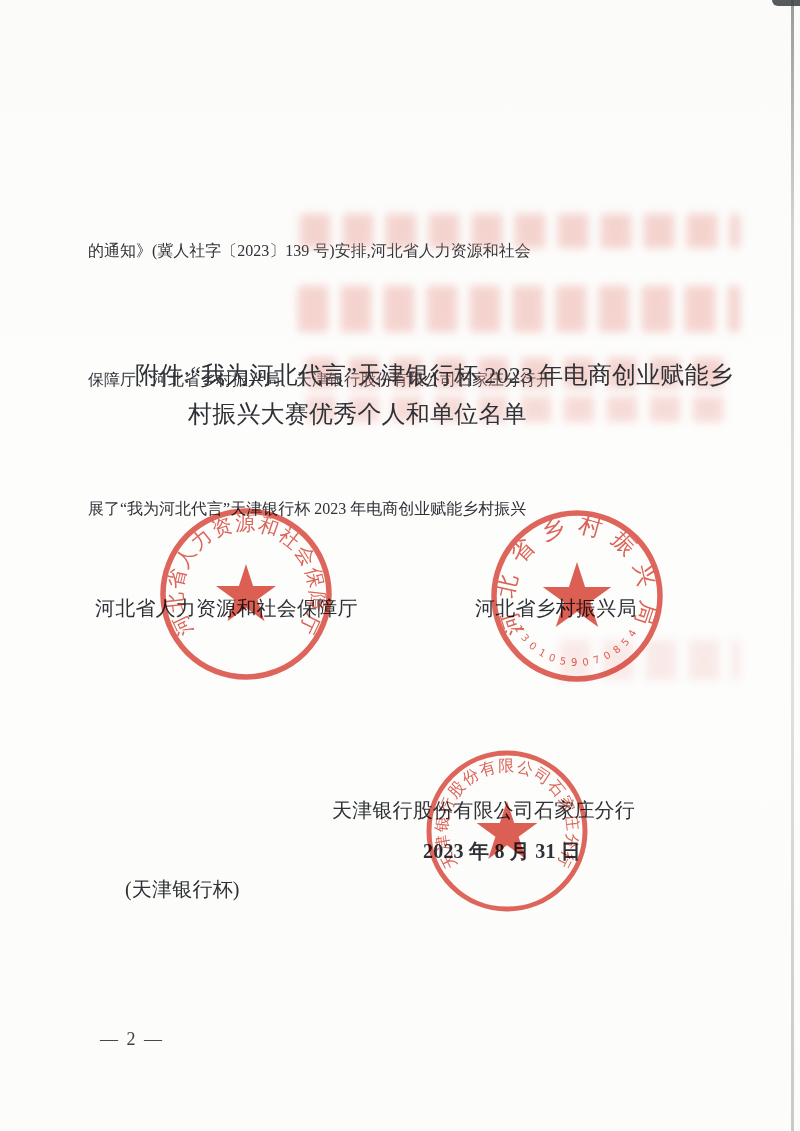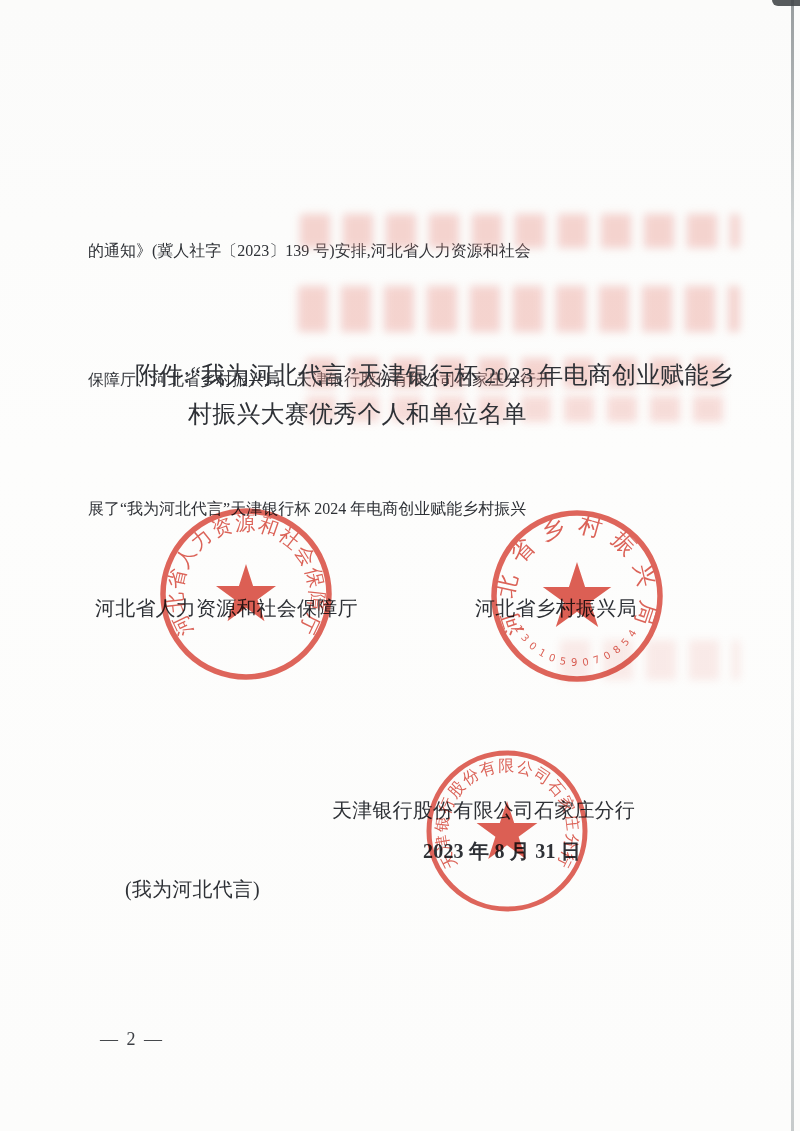--- a/index.html
+++ b/index.html
@@ -34,31 +34,31 @@
 
   <div class="ghost" style="left:300px; top:214px; width:440px; height:34px;"></div>
   <div class="ghost" style="left:298px; top:286px; width:442px; height:46px;"></div>
   <div class="ghost" style="left:306px; top:358px; width:430px; height:30px;"></div>
   <div class="ghost" style="left:306px; top:396px; width:430px; height:26px; opacity:0.8;"></div>
   <div class="ghost" style="left:560px; top:640px; width:180px; height:40px; opacity:0.45;"></div>
 
   <div class="body-par">
     <div>的通知》(冀人社字〔2023〕139 号)安排,河北省人力资源和社会</div>
     <div>保障厅、河北省乡村振兴局、天津银行股份有限公司石家庄分行开</div>
-    <div>展了“我为河北代言”天津银行杯 2024 年电商创业赋能乡村振兴</div>
+    <div>展了“我为河北代言”天津银行杯 2023 年电商创业赋能乡村振兴</div>
   </div>
 
   <div class="txt att-line z2" style="left:135px; top:363px;">附件:“我为河北代言”天津银行杯 2023 年电商创业赋能乡</div>
   <div class="txt att-line z2" style="left:188px; top:402px;">村振兴大赛优秀个人和单位名单</div>
 
   <div class="txt sig" style="left:95px; top:598px;">河北省人力资源和社会保障厅</div>
   <div class="txt sig" style="left:475px; top:598px;">河北省乡村振兴局</div>
   <div class="txt sig" style="left:332px; top:800px;">天津银行股份有限公司石家庄分行</div>
   <div class="txt sig" style="left:423px; top:841px;font-weight:bold;">2023 年 8 月 31 日</div>
-  <div class="txt sig" style="left:125px; top:879px;">(我为河北代言)</div>
+  <div class="txt sig" style="left:125px; top:879px;">(天津银行杯)</div>
 
   <div class="txt page-num" style="left:100px; top:1030px;">— 2 —</div>
 
   <svg class="seal" style="left:156px; top:504px;" width="180" height="180" viewBox="0 0 180 180" xmlns="http://www.w3.org/2000/svg">
     <defs>
       <path id="s1arc" d="M 37.6,126.7 A 64,64 0 1 1 142.4,126.7" fill="none"></path>
     </defs>
     <circle cx="90" cy="90" r="83" fill="none" stroke="#dc5145" stroke-width="5.5"></circle>
     <polygon fill="#da4a3d" points="90,60 82.9,81.9 60,81.9 78.5,95.4 71.5,117.2 90,103.7 108.5,117.2 101.5,95.4 120,81.9 97.1,81.9"></polygon>
     <text font-size="20" fill="#d94e42" letter-spacing="1.5" text-anchor="middle" font-family="Liberation Serif, DejaVu Serif, serif">

